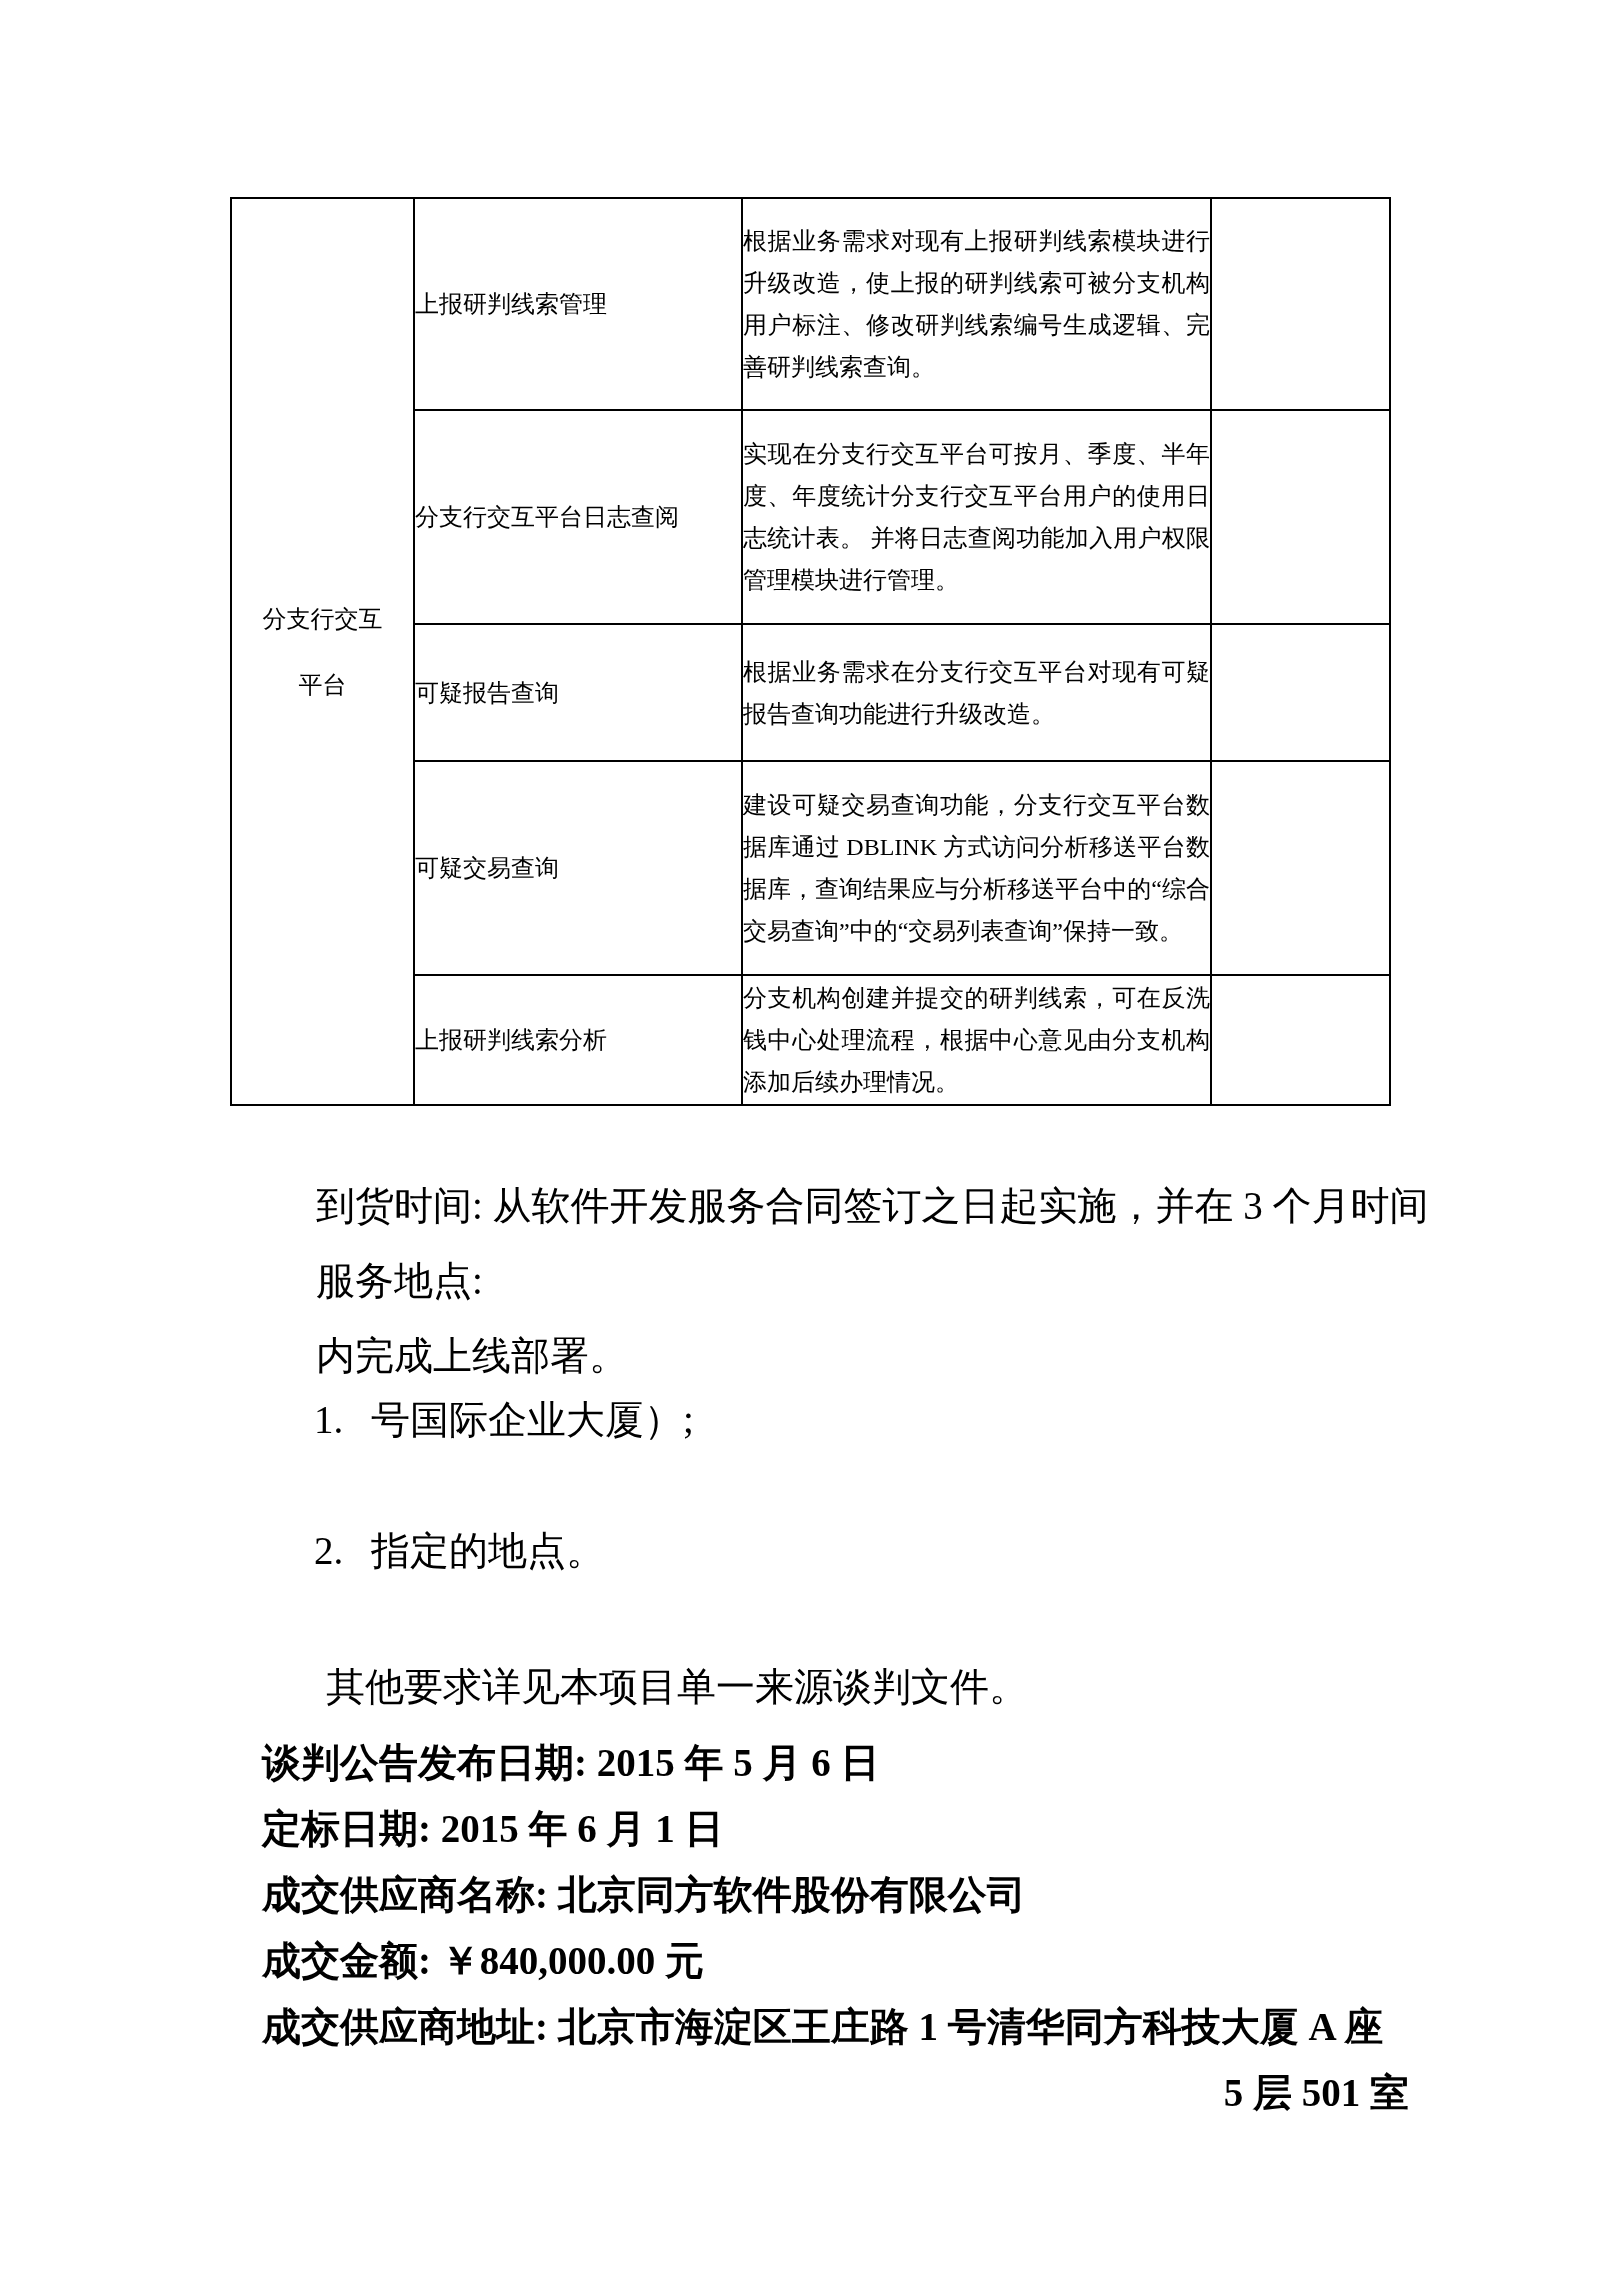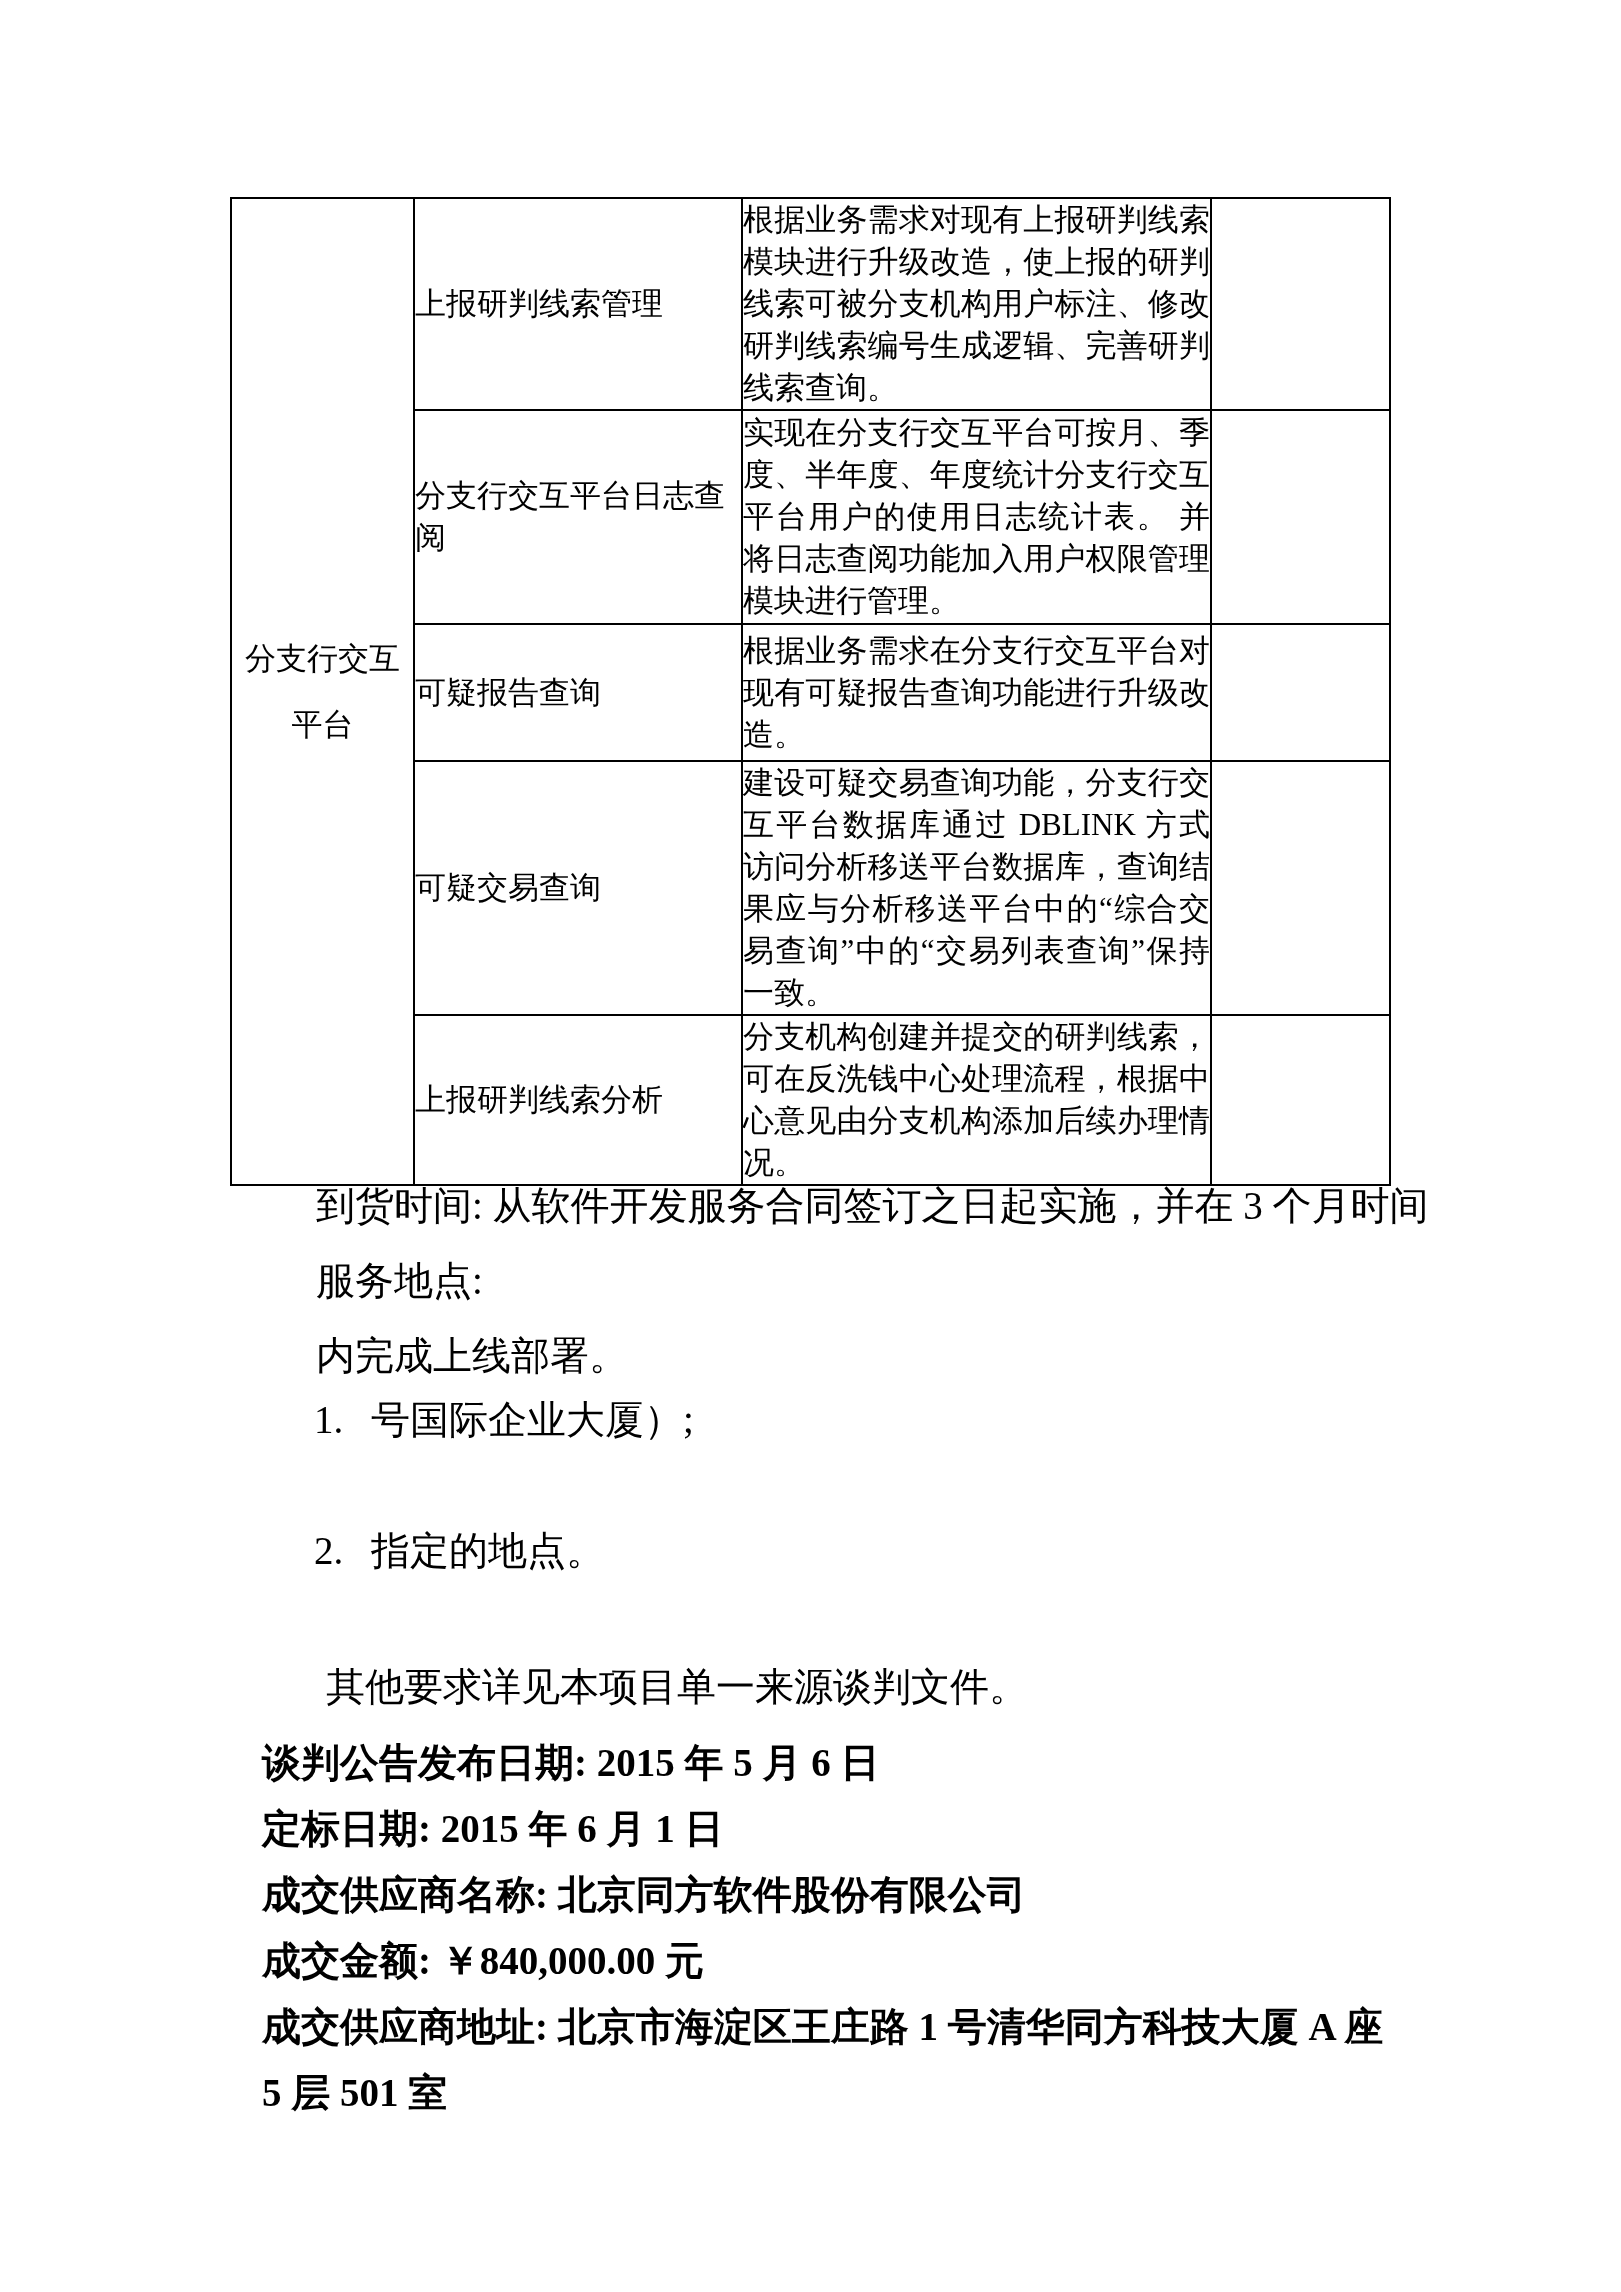--- a/index.html
+++ b/index.html
@@ -17,21 +17,21 @@
   table.spec {
     position: absolute;
     left: 230px;
     top: 197px;
     width: 1160px;
     border-collapse: collapse;
     table-layout: fixed;
   }
   table.spec td {
     border: 2.9px solid #000000;
-    font-size: 31px;
+    font-size: 24px;
     line-height: 42px;
     vertical-align: middle;
     padding: 0;
     overflow: hidden;
   }
   td.cat-cell {
     text-align: center;
     font-size: 28px;
   }
   td.cat-cell .cat-line { line-height: 66px; }
@@ -72,21 +72,21 @@
     top: 1654px;
     line-height: 66px;
   }
   .footer-block {
     left: 262px;
     top: 1730px;
     width: 1147px;
     line-height: 66px;
     font-weight: bold;
   }
-  .footer-block .centered { text-align: left; }
+  .footer-block .centered { text-align: right; }
 </style>
 </head>
 <body>
 
 <div class="page">
 
   <table class="spec">
     <colgroup>
       <col style="width:183px">
       <col style="width:328px">

